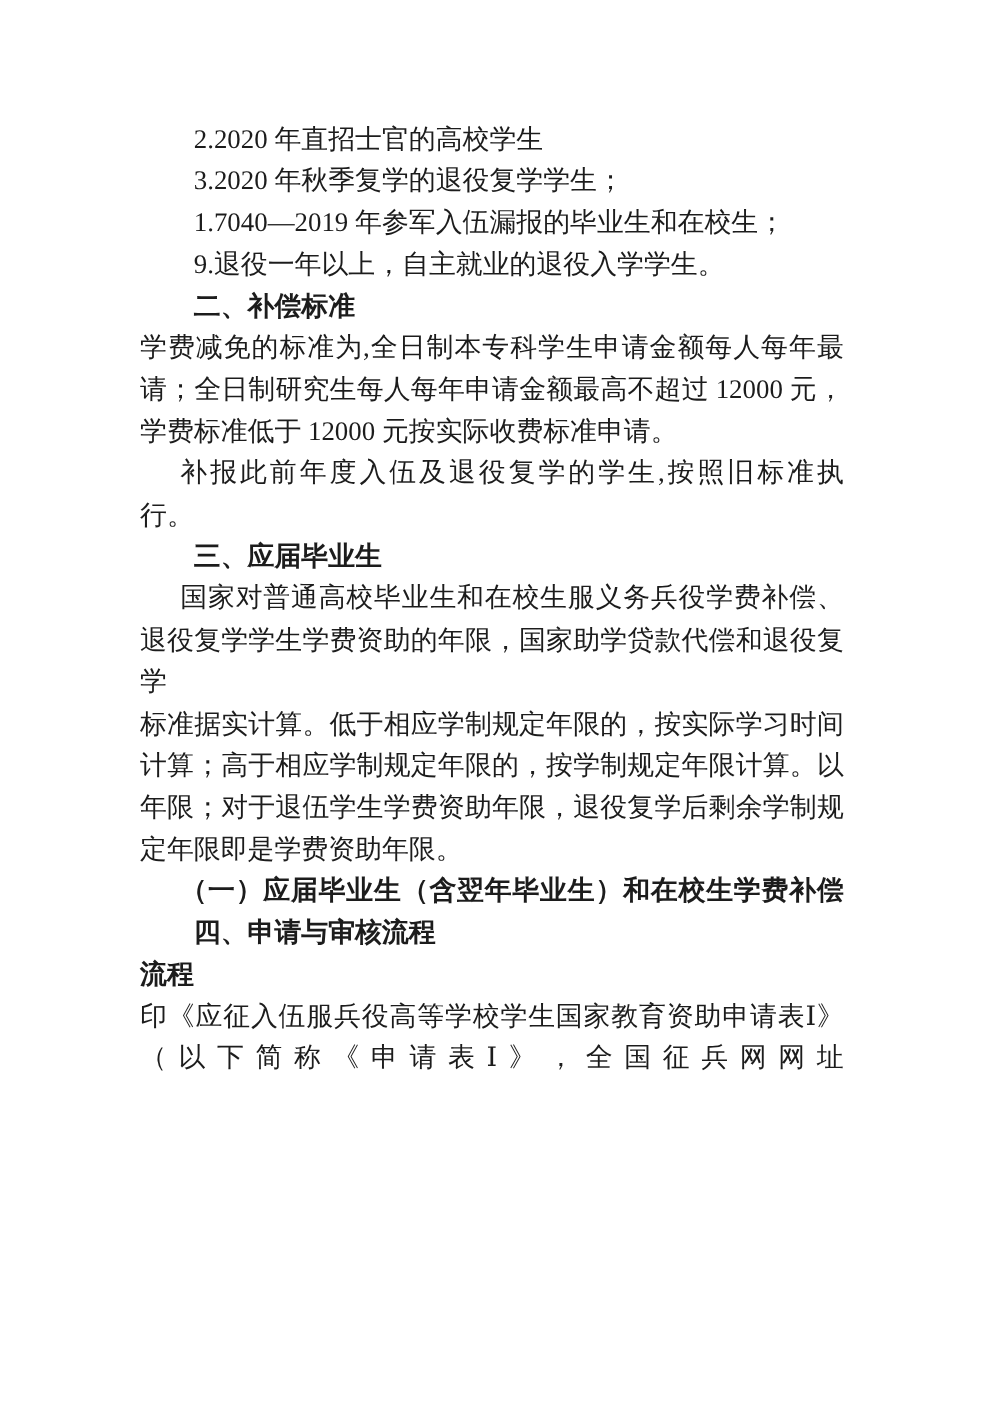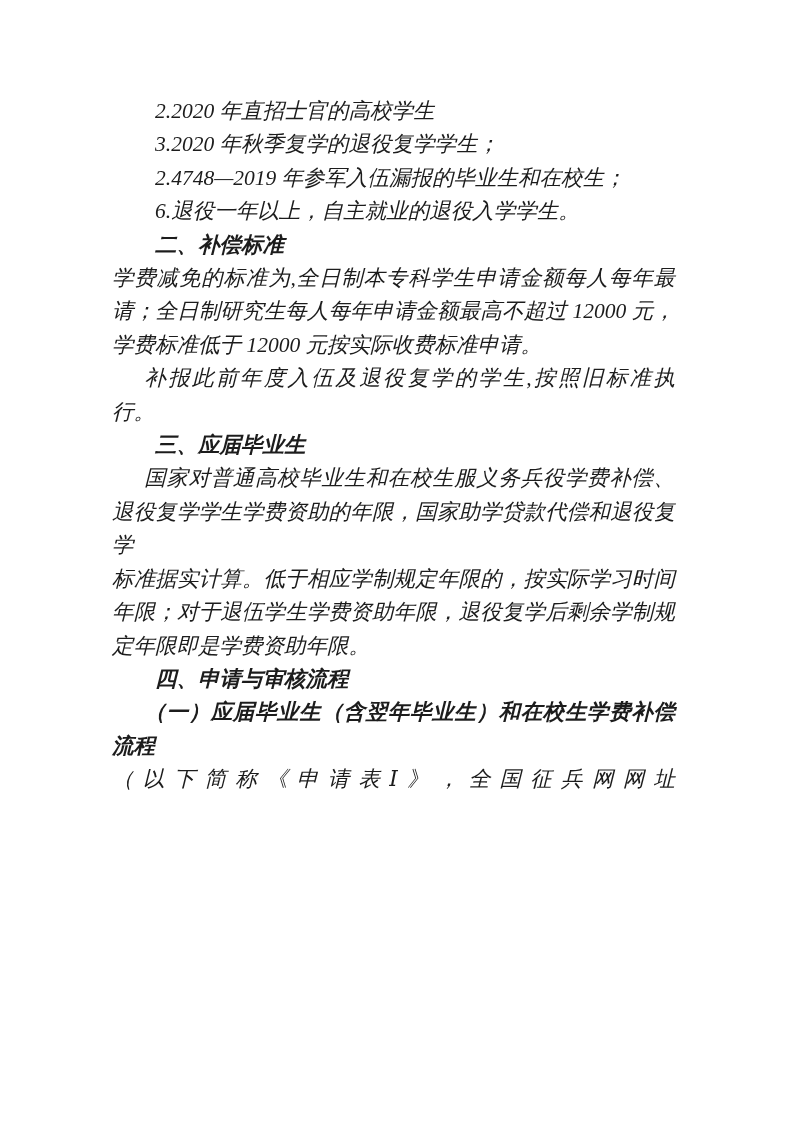--- a/index.html
+++ b/index.html
@@ -6,21 +6,20 @@
     margin: 0;
     padding: 0;
     background: #ffffff;
   }
   .page {
     position: relative;
     width: 793px;
     height: 1122px;
     background: var(--page-bg, #ffffff);
     overflow: hidden;
-    font-style: italic;
   }
   .content {
     position: absolute;
     left: 112px;
     top: 95px;
     width: 563px;
     color: var(--text-color, #1c1c1c);
     font-family: "Liberation Serif", "DejaVu Serif", serif;
     font-size: 21.5px;
     line-height: 33.4px;
@@ -38,32 +37,34 @@
   .ind-sm { text-indent: 1.5em; }
   .hd     { font-weight: bold; }
 </style>
 </head>
 <body>
 
 <div class="page">
   <div class="content">
     <div class="ln ind">2.2020 年直招士官的高校学生</div>
     <div class="ln ind">3.2020 年秋季复学的退役复学学生；</div>
-    <div class="ln ind">2.4748—2019 年参军入伍漏报的毕业生和在校生；</div>
-    <div class="ln ind">6.退役一年以上，自主就业的退役入学学生。</div>
+    <div class="ln ind">1.7040—2019 年参军入伍漏报的毕业生和在校生；</div>
+    <div class="ln ind">9.退役一年以上，自主就业的退役入学学生。</div>
     <div class="ln ind hd">二、补偿标准</div>
     <div class="ln jf">学费减免的标准为,全日制本专科学生申请金额每人每年最</div>
     <div class="ln jf">请；全日制研究生每人每年申请金额最高不超过 12000 元，</div>
     <div class="ln">学费标准低于 12000 元按实际收费标准申请。</div>
     <div class="ln ind-sm jf">补报此前年度入伍及退役复学的学生,按照旧标准执</div>
     <div class="ln">行。</div>
     <div class="ln ind hd">三、应届毕业生</div>
     <div class="ln ind-sm jf">国家对普通高校毕业生和在校生服义务兵役学费补偿、</div>
     <div class="ln jf">退役复学学生学费资助的年限，国家助学贷款代偿和退役复学</div>
     <div class="ln jf">标准据实计算。低于相应学制规定年限的，按实际学习时间</div>
+    <div class="ln jf">计算；高于相应学制规定年限的，按学制规定年限计算。以</div>
     <div class="ln jf">年限；对于退伍学生学费资助年限，退役复学后剩余学制规</div>
     <div class="ln">定年限即是学费资助年限。</div>
+    <div class="ln ind-sm hd jf">（一）应届毕业生（含翌年毕业生）和在校生学费补偿</div>
     <div class="ln ind hd">四、申请与审核流程</div>
-    <div class="ln ind-sm hd jf">（一）应届毕业生（含翌年毕业生）和在校生学费补偿</div>
     <div class="ln hd">流程</div>
+    <div class="ln jf">印《应征入伍服兵役高等学校学生国家教育资助申请表Ⅰ》</div>
     <div class="ln jf">（以下简称《申请表Ⅰ》，全国征兵网网址</div>
   </div>
 </div>
 
 </body></html>

